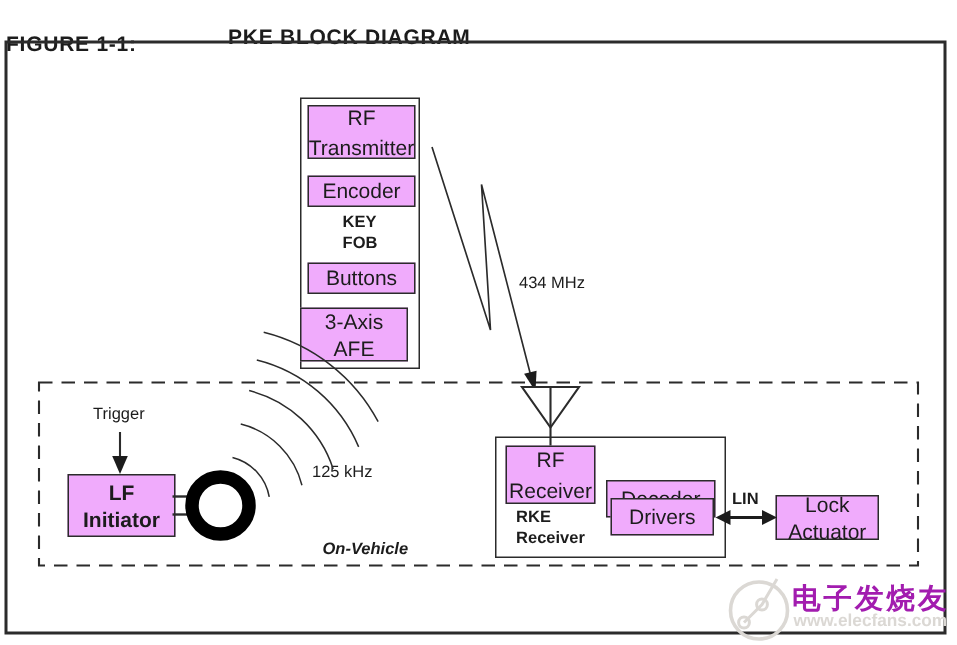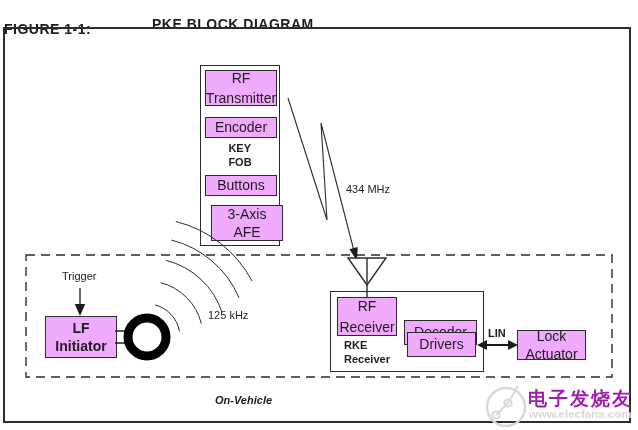--- a/index.html
+++ b/index.html
@@ -16,40 +16,40 @@
     font-size:14px;line-height:1.45;white-space:pre-line;
   }
   .group-box{position:absolute;border:1.5px solid #2b2b2b;background:#ffffff;}
   .bold{font-weight:bold;}
   .plain-label{
     position:absolute;background:transparent;border:none;
     display:flex;align-items:center;justify-content:center;
     font-size:11px;line-height:1.25;white-space:pre-line;
   }
   .tag{position:absolute;font-size:11px;white-space:nowrap;}
-  .italic{font-style:italic;margin-top:34px;}
+  .italic{font-style:italic;}
   svg.overlay{position:absolute;left:0;top:0;width:638px;height:430px;pointer-events:none;}
   .wm-text{position:absolute;font-weight:bold;white-space:nowrap;}
 </style>
 </head>
 <body>
 
 <div class="fig-label" style="left:4px;top:21px;">FIGURE 1-1:</div>
 <div class="fig-label" style="left:152px;top:16px;">PKE BLOCK DIAGRAM</div>
 
 <div class="frame"></div>
 
 <div class="group-box" style="left:200px;top:65px;width:78px;height:179px;"></div>
 <div class="box" style="left:205px;top:70px;width:70px;height:34px;">RF
 Transmitter</div>
 <div class="box" style="left:205px;top:117px;width:70px;height:19px;">Encoder</div>
 <div class="plain-label bold" style="left:205px;top:142px;width:70px;height:28px;">KEY
 FOB</div>
 <div class="box" style="left:205px;top:175px;width:70px;height:19px;">Buttons</div>
-<div class="box" style="left:211px;top:205px;width:70px;height:34px;line-height:1.3;">3-Axis
+<div class="box" style="left:200px;top:205px;width:70px;height:34px;line-height:1.3;">3-Axis
 AFE</div>
 
 <div class="tag" style="left:62px;top:270px;">Trigger</div>
 <div class="box bold" style="left:45px;top:316px;width:70px;height:40px;line-height:1.3;">LF
 Initiator</div>
 <div class="tag" style="left:208px;top:309px;">125 kHz</div>
 <div class="tag" style="left:346px;top:183px;">434 MHz</div>
 <div class="tag italic bold" style="left:215px;top:360px;">On-Vehicle</div>
 
 <div class="group-box" style="left:330px;top:291px;width:152px;height:79px;"></div>

